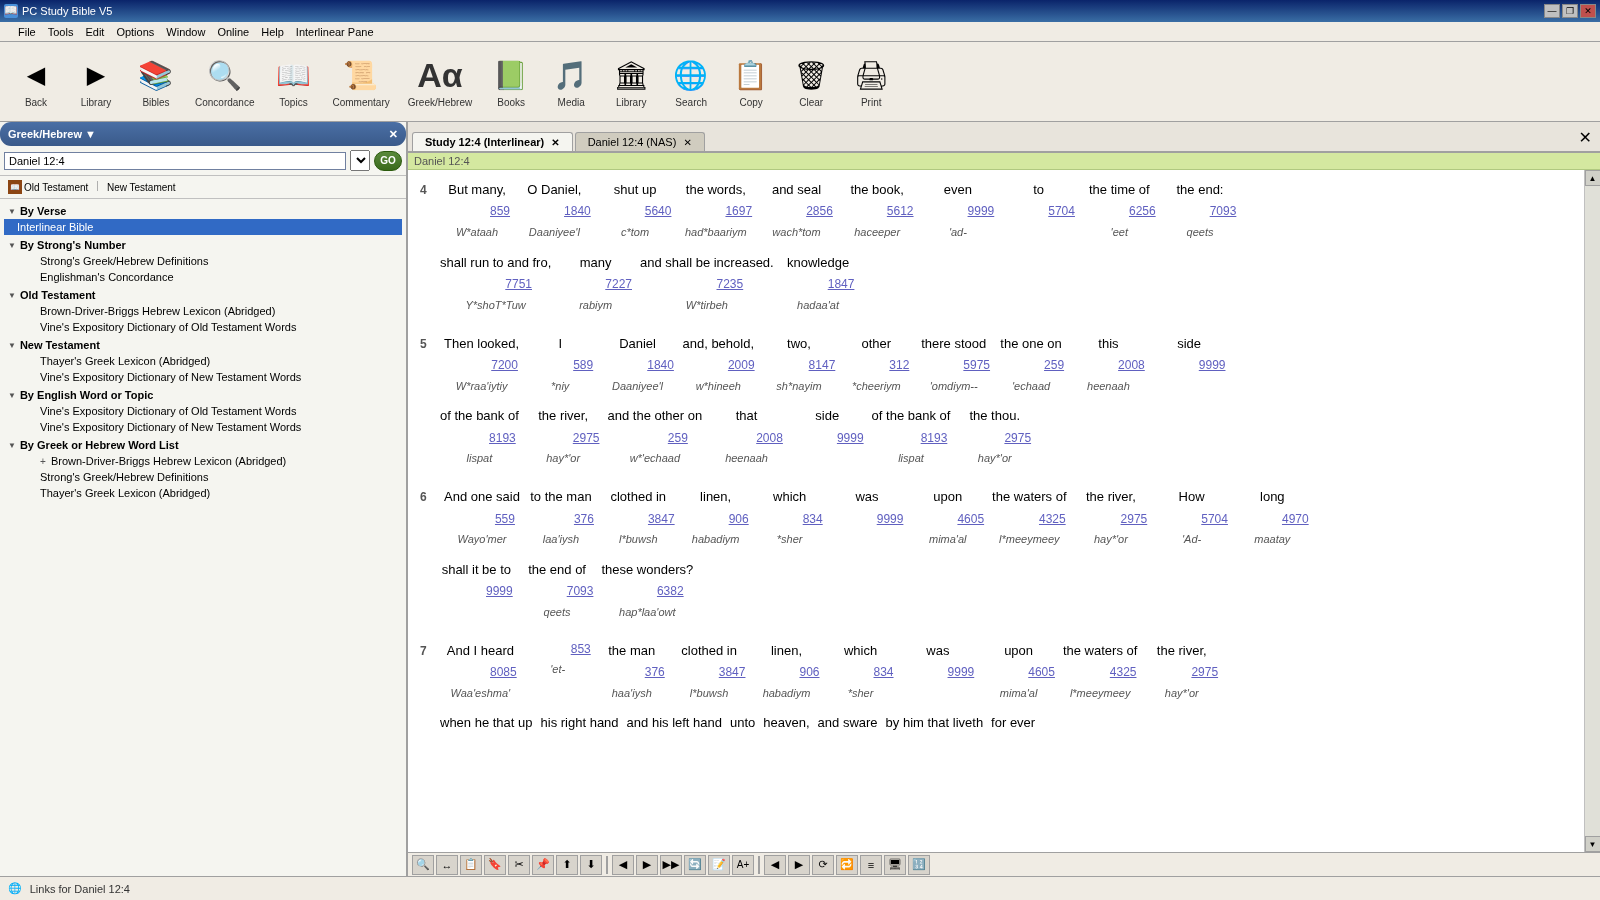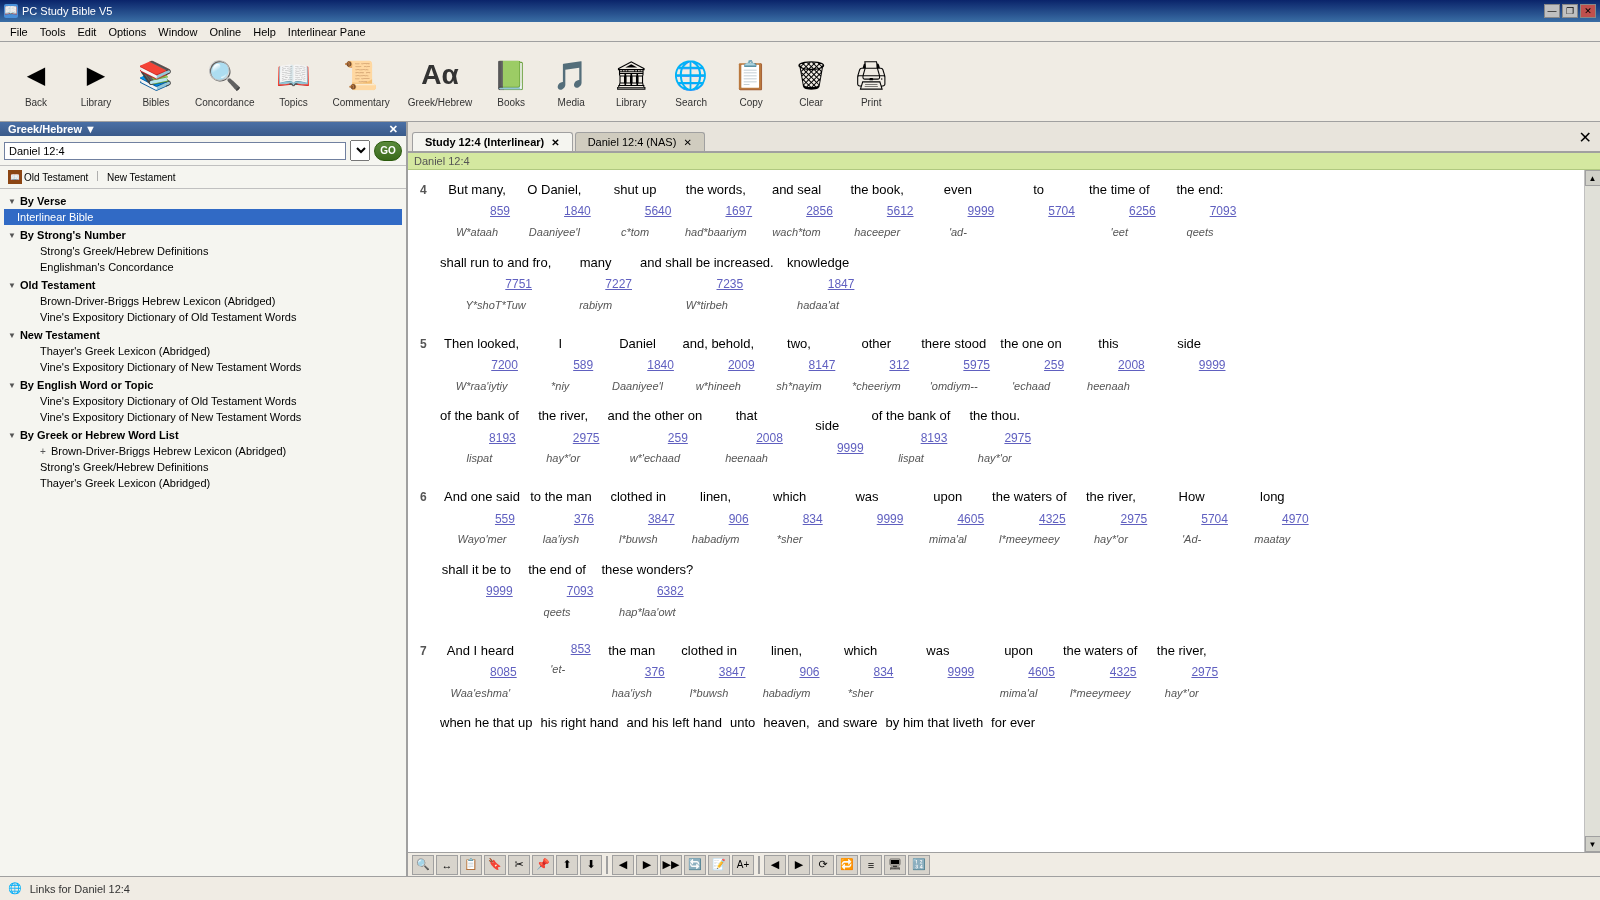--- a/index.html
+++ b/index.html
@@ -21,21 +21,21 @@
     .title-bar-controls { display: flex; gap: 2px; }
     .title-bar-btn { width: 16px; height: 14px; background: #c0c0c0; border: 1px solid #888; font-size: 9px; display: flex; align-items: center; justify-content: center; cursor: pointer; color: black; }
     .title-bar-btn.close { background: #c0504d; }
 
     
     .menu-bar {
       background: #f0ece4;
       height: 20px;
       display: flex;
       align-items: center;
-      padding: 0 4px;
+      padding: 0 12px;
       border-bottom: 1px solid #a0a0a0;
       font-size: 11px;
     }
     .menu-item { padding: 2px 6px; cursor: pointer; }
 
     
     .toolbar {
       background: #f0ece4;
       height: 80px;
       display: flex;
@@ -68,27 +68,28 @@
     .sidebar {
       width: 408px;
       background: #f5f5f0;
       border-right: 2px solid #a0a0a0;
       display: flex;
       flex-direction: column;
     }
     .sidebar-header {
       background: linear-gradient(to bottom, #4a6fa5, #3a5a8a);
       color: white;
-      height: 14px;
+      height: 24px;
       display: flex;
       align-items: center;
       justify-content: space-between;
       padding: 0 8px;
       font-size: 11px;
       font-weight: bold;
+      border-radius: 11px;
     }
     .sidebar-nav-input {
       padding: 4px;
       display: flex;
       align-items: center;
       gap: 4px;
       border-bottom: 1px solid #c0c0c0;
     }
     .sidebar-nav-input input {
       flex: 1;
@@ -325,21 +326,21 @@
   </div>
   <div class="toolbar-btn">
     <div class="toolbar-icon" style="font-size:28px;">📖</div>
     <div class="toolbar-label">Topics</div>
   </div>
   <div class="toolbar-btn">
     <div class="toolbar-icon" style="font-size:28px;">📜</div>
     <div class="toolbar-label">Commentary</div>
   </div>
   <div class="toolbar-btn">
-    <div class="toolbar-icon" style="font-size:28px; font-weight:bold; color:#333;">Αα</div>
+    <div class="toolbar-icon" style="font-size:34px; font-weight:bold; color:#333;">Αα</div>
     <div class="toolbar-label">Greek/Hebrew</div>
   </div>
   <div class="toolbar-btn">
     <div class="toolbar-icon" style="font-size:28px;">📗</div>
     <div class="toolbar-label">Books</div>
   </div>
   <div class="toolbar-btn">
     <div class="toolbar-icon" style="font-size:28px;">🎵</div>
     <div class="toolbar-label">Media</div>
   </div>
@@ -592,21 +593,21 @@
               <span class="word-text">this</span>
               <span class="word-strongs">2008</span>
               <span class="word-transliteration">heenaah</span>
             </div>
             <div class="word-group">
               <span class="word-text">side</span>
               <span class="word-strongs">9999</span>
               <span class="word-transliteration"></span>
             </div>
           </div>
-          <div class="verse-line" style="padding-left:20px;align-items:center;">
+          <div class="verse-line" style="padding-left:20px;">
             <div class="word-group">
               <span class="word-text">of the bank of</span>
               <span class="word-strongs">8193</span>
               <span class="word-transliteration">lispat</span>
             </div>
             <div class="word-group">
               <span class="word-text">the river,</span>
               <span class="word-strongs">2975</span>
               <span class="word-transliteration">hay*'or</span>
             </div>

